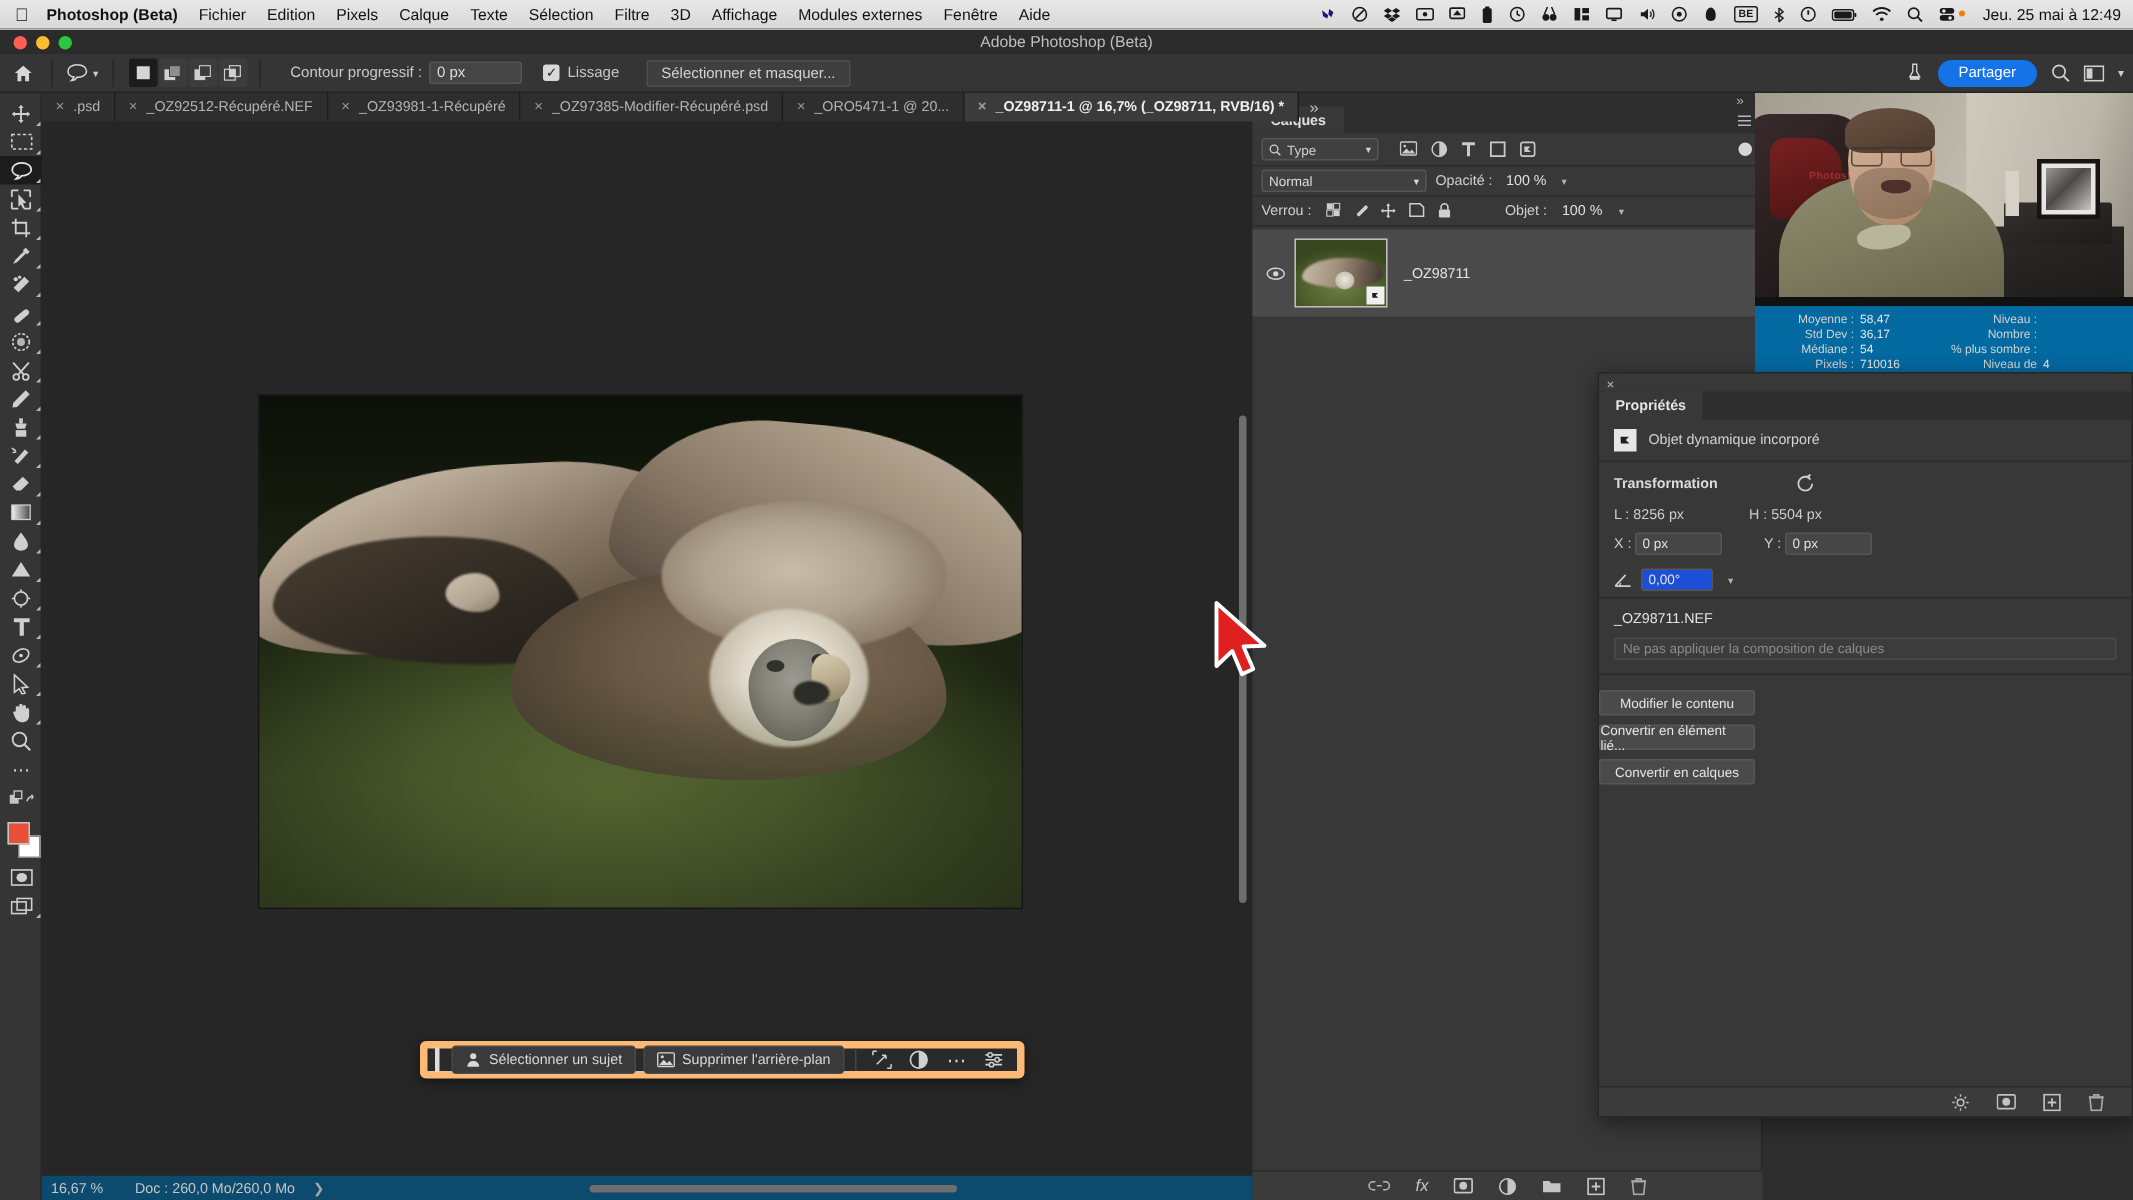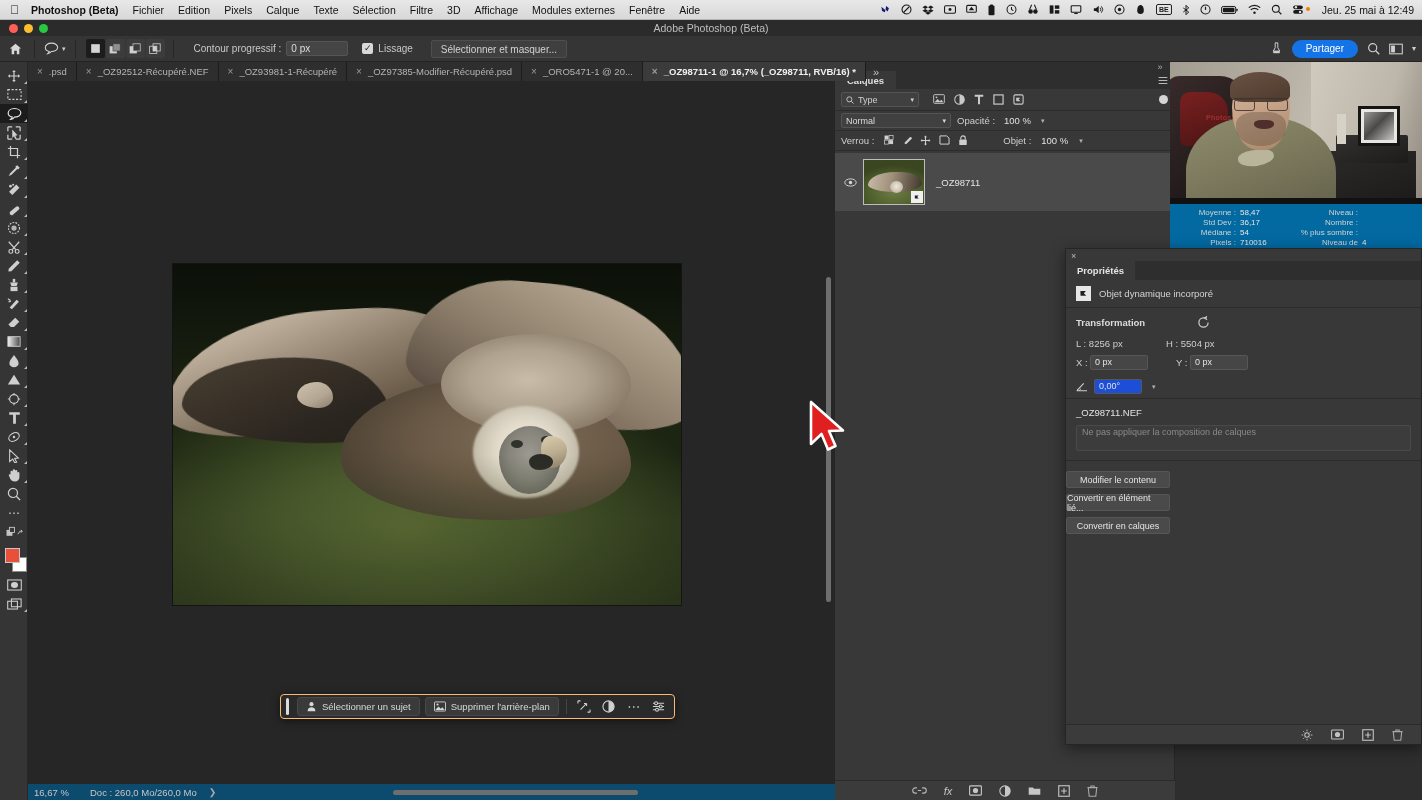--- a/index.html
+++ b/index.html
@@ -235,21 +235,21 @@
     filter: blur(0.6px);
   }
   .blur-bottom {
     position: absolute; left:0; right:0; bottom:0; height: 44%;
     background: linear-gradient(to bottom, rgba(60,72,36,0) 0%, rgba(66,78,40,0.30) 44%, rgba(52,62,32,0.52) 100%);
   }
 
   
   .ctx-bar {
     position: absolute; left: 252px; top: 613px; height: 25px;
-    background: #2a2a2a; border: 1px solid #fdba74; border-radius: 4px;
+    background: #2a2a2a; border: 5px solid #fdba74; border-radius: 4px;
     display: flex; align-items: center; padding: 0 5px; gap: 5px;
     box-shadow: 0 2px 8px rgba(0,0,0,0.5);
     font-size: 9.5px; color: #d8d8d8;
   }
   .ctx-grip { width: 3px; height: 17px; background: #dcdcdc; border-radius: 2px; margin-right: 3px; }
   .ctx-btn {
     display: flex; align-items: center; gap: 5px;
     background: #3a3a3a; border: 1px solid #484848; border-radius: 3px;
     padding: 3px 8px; line-height: 11px; white-space: nowrap;
   }
@@ -524,21 +524,21 @@
   .angle-row { display: flex; align-items: center; gap: 6px; font-size: 9.5px; color: #cdcdcd; }
   .angle-input {
     background: #1d4ed8; border: 1px solid #565656; border-radius: 2px;
     width: 48px; height: 15px; font-size: 9px; color: #e2e2e2;
     padding: 0 4px; line-height: 13px; display: flex; align-items: center;
   }
   .props-file { padding: 8px 10px 4px 10px; }
   .props-filename { font-size: 9.5px; color: #e2e2e2; margin-bottom: 7px; }
   .props-comp {
     background: #3c3c3c; border: 1px solid #4a4a4a; border-radius: 2px;
-    height: 26px; font-size: 9px; color: #8a8a8a; padding: 0 5px;
+    height: 15px; font-size: 9px; color: #8a8a8a; padding: 0 5px;
     line-height: 13px; margin-bottom: 5px;
   }
   .props-btns {
     display: flex; flex-direction: column; align-items: flex-start; gap: 6px;
     padding: 10px 0 0 0; border-top: 1px solid #2b2b2b;
   }
   .props-btn {
     width: 104px; height: 17px; background: #4a4a4a; border: 1px solid #565656;
     border-radius: 2px; font-size: 9px; color: #e4e4e4;
     display: flex; align-items: center; justify-content: center;

